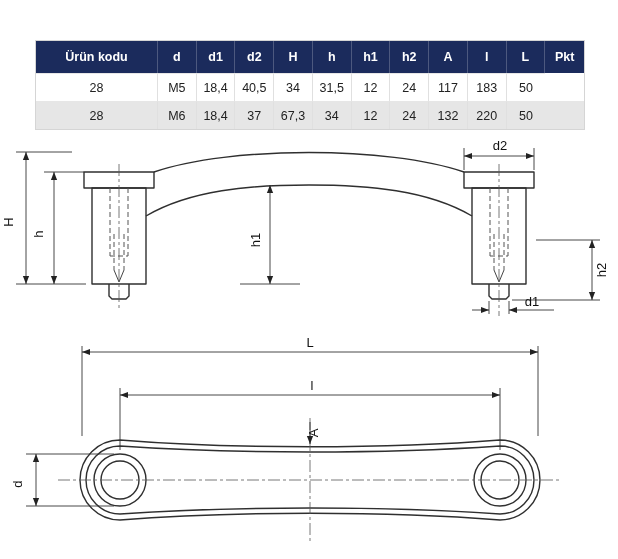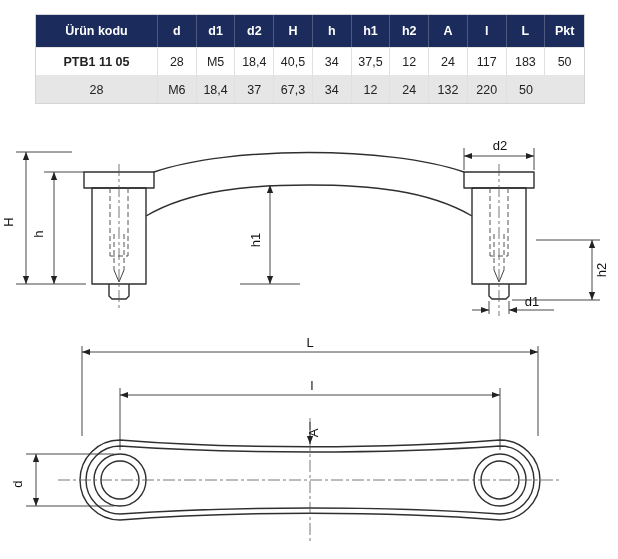--- a/index.html
+++ b/index.html
@@ -5,21 +5,21 @@
   :root{
     --header-bg:#1b2b5c;
     --header-text:#ffffff;
     --row-alt-bg:#e6e6e6;
     --line:#2f2f2f;
   }
   html,body{margin:0;padding:0;background:#fff;}
   .page{position:relative;width:618px;height:559px;background:#fff;overflow:hidden;
         font-family:"Liberation Sans",sans-serif;color:#222;}
   
-  .ptable{position:absolute;left:35px;top:14px;width:548px;border:1px solid #d5d5d5;font-size:12.5px;}
+  .ptable{position:absolute;left:35px;top:40px;width:548px;border:1px solid #d5d5d5;font-size:12.5px;}
   .trow{display:grid;grid-template-columns:122px repeat(11,1fr);}
   .thead{background:var(--header-bg);color:var(--header-text);font-weight:bold;}
   .thead .cell{height:32px;border-right:1px solid rgba(255,255,255,.22);}
   .cell{display:flex;align-items:center;justify-content:center;}
   .tdata .cell{height:27px;border-right:1px solid #e0e0e0;border-top:1px solid #e6e6e6;}
   .tdata .cell:last-child,.thead .cell:last-child{border-right:none;text-align:right;}
   .alt{background:var(--row-alt-bg);}
   .code{font-weight:bold;}
   
   svg{position:absolute;left:0;}
@@ -46,27 +46,26 @@
       <div class="cell">H</div>
       <div class="cell">h</div>
       <div class="cell">h1</div>
       <div class="cell">h2</div>
       <div class="cell">A</div>
       <div class="cell">l</div>
       <div class="cell">L</div>
       <div class="cell">Pkt</div>
     </div>
     <div class="trow tdata">
-      <div class="cell code">PTB1 11 05</div>
       <div class="cell">28</div>
       <div class="cell">M5</div>
       <div class="cell">18,4</div>
       <div class="cell">40,5</div>
       <div class="cell">34</div>
-      <div class="cell">37,5</div>
+      <div class="cell">31,5</div>
       <div class="cell">12</div>
       <div class="cell">24</div>
       <div class="cell">117</div>
       <div class="cell">183</div>
       <div class="cell">50</div>
     </div>
     <div class="trow tdata alt">
       <div class="cell">28</div>
       <div class="cell">M6</div>
       <div class="cell">18,4</div>

